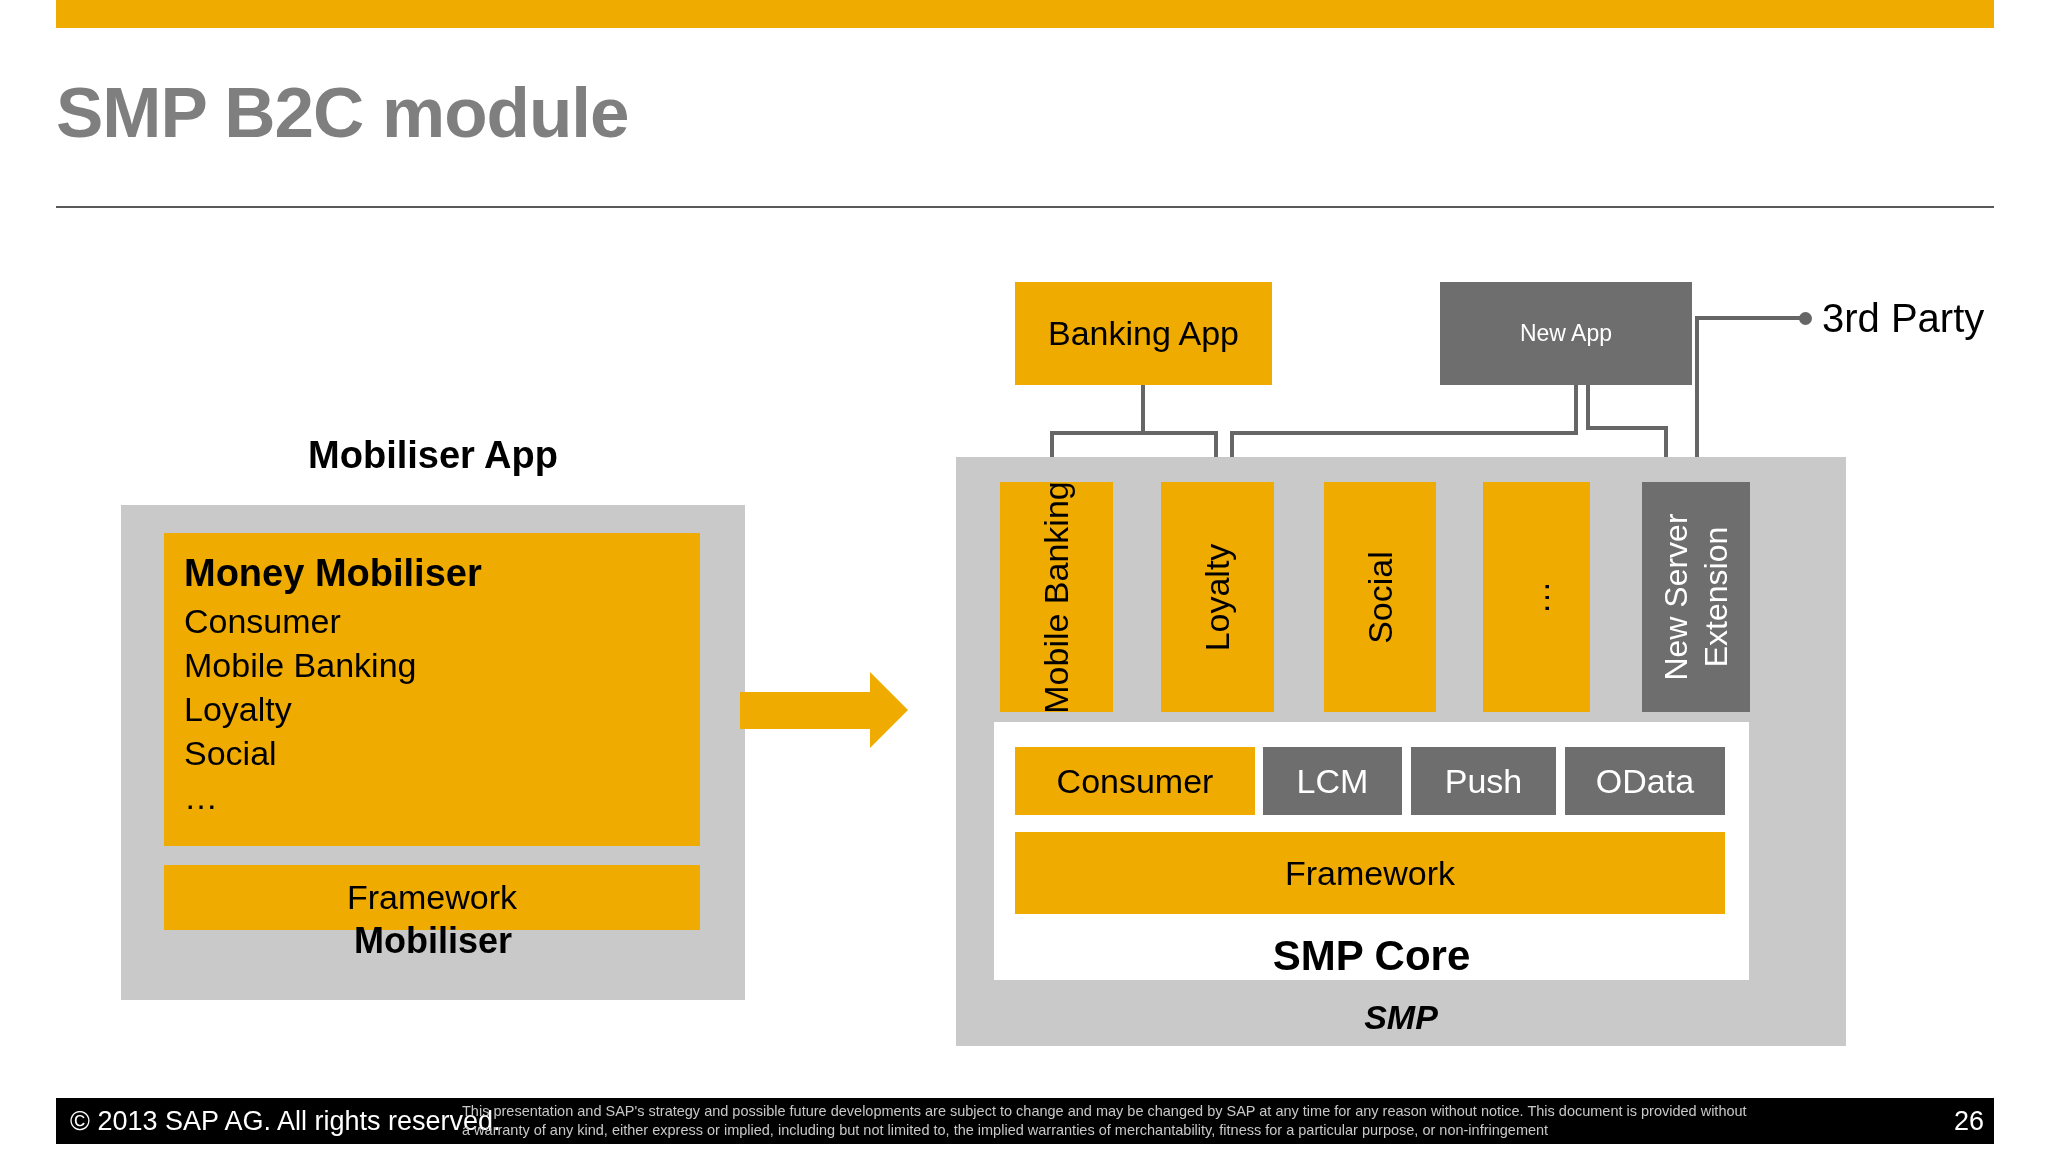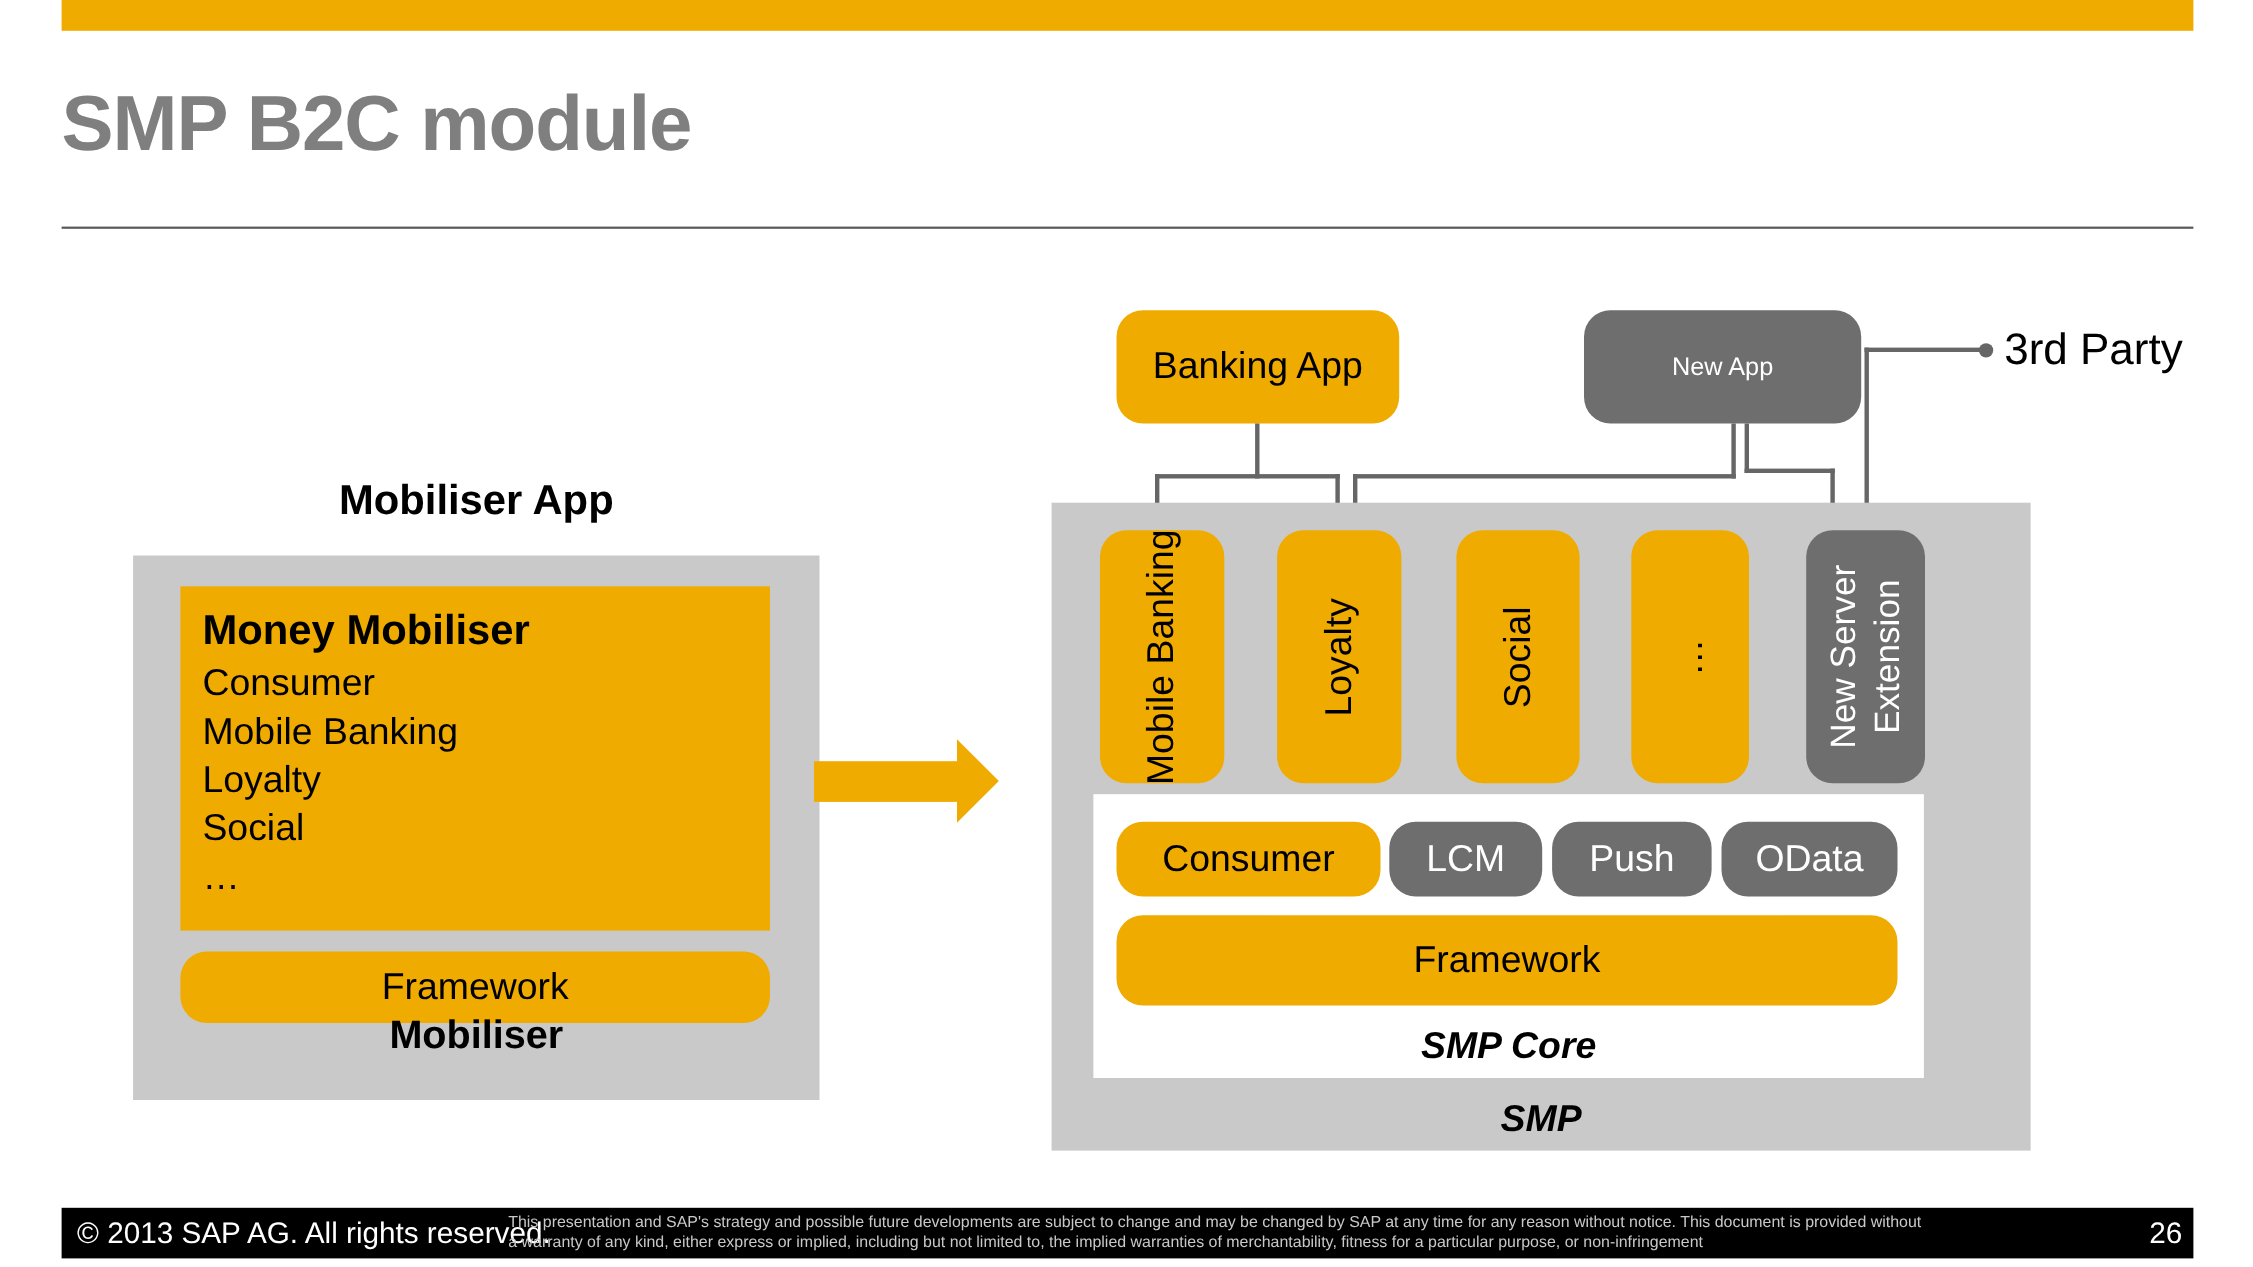--- a/index.html
+++ b/index.html
@@ -7,21 +7,21 @@
     position:relative;width:2048px;height:1152px;background:#ffffff;overflow:hidden;
     font-family:"Liberation Sans","DejaVu Sans",sans-serif;
   }
   .abs{position:absolute;}
   
   #topbar{left:56px;top:0;width:1938px;height:28px;background:#F0AB00;}
   
   #title{left:56px;top:72px;font-size:71px;font-weight:bold;color:#7F7F7F;letter-spacing:-1px;}
   #rule{left:56px;top:206px;width:1938px;height:2px;background:#595959;}
   
-  .boxlabel{display:flex;align-items:center;justify-content:center;text-align:center;border-radius:24px;}
+  .boxlabel{display:flex;align-items:center;justify-content:center;text-align:center;}
   .gold{background:#F0AB00;}
   .dkgray{background:#6E6E6E;color:#ffffff;}
   .ltgray{background:#C9C9C9;}
   
   #mob-app-header{left:121px;top:434px;width:624px;font-size:38px;font-weight:bold;color:#000;text-align:center;}
   #left-container{left:121px;top:505px;width:624px;height:495px;}
   #money-box{left:164px;top:533px;width:536px;height:313px;padding:14px 0 16px 20px;box-sizing:border-box;}
   #money-title{font-size:38px;font-weight:bold;color:#000;line-height:52px;}
   .money-item{font-size:34px;color:#000;line-height:44px;}
   #left-framework{left:164px;top:865px;width:536px;height:65px;font-size:34px;color:#000;}
@@ -37,21 +37,21 @@
   #smp-box{left:956px;top:457px;width:890px;height:589px;}
   .col{top:482px;height:230px;}
   .col .rot{white-space:nowrap;transform:rotate(-90deg);font-size:34px;color:#000;}
   #col-nse .rot{font-size:32px;line-height:40px;color:#fff;text-align:center;white-space:nowrap;}
   #smp-core-box{left:994px;top:722px;width:755px;height:258px;background:#ffffff;}
   #svc-consumer{left:1015px;top:747px;width:240px;height:68px;font-size:34px;color:#000;}
   #svc-lcm{left:1263px;top:747px;width:139px;height:68px;font-size:34px;}
   #svc-push{left:1411px;top:747px;width:145px;height:68px;font-size:34px;}
   #svc-odata{left:1565px;top:747px;width:160px;height:68px;font-size:34px;}
   #right-framework{left:1015px;top:832px;width:710px;height:82px;font-size:34px;color:#000;}
-  #smp-core-caption{left:994px;top:932px;width:755px;font-size:34px;font-weight:bold;color:#000;text-align:center;font-style:italic;}
+  #smp-core-caption{left:994px;top:932px;width:755px;font-size:42px;font-weight:bold;color:#000;text-align:center;}
   #smp-caption{left:956px;top:998px;width:890px;font-size:34px;font-weight:bold;color:#000;text-align:center;font-style:italic;}
   
   .line{background:#666666;}
   .arrowhead{width:0;height:0;border-left:9px solid transparent;border-right:9px solid transparent;border-top:15px solid #666666;}
   #tp-dot{left:1799px;top:312px;width:13px;height:13px;border-radius:50%;background:#666666;}
   
   #footer{left:56px;top:1098px;width:1938px;height:46px;background:#000000;}
   #copyright{left:70px;top:1098px;height:46px;display:flex;align-items:center;font-size:27px;color:#ffffff;}
   #disclaimer{left:462px;top:1102px;font-size:14.5px;line-height:19px;color:#c8c8c8;}
   #page-number{left:1924px;top:1098px;width:60px;height:46px;display:flex;align-items:center;justify-content:flex-end;font-size:27px;color:#ffffff;}

